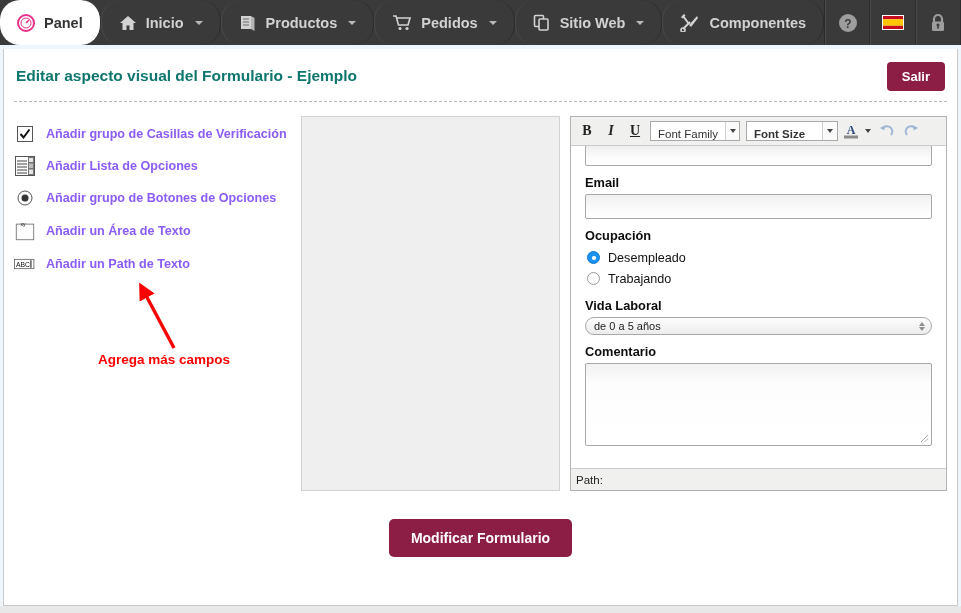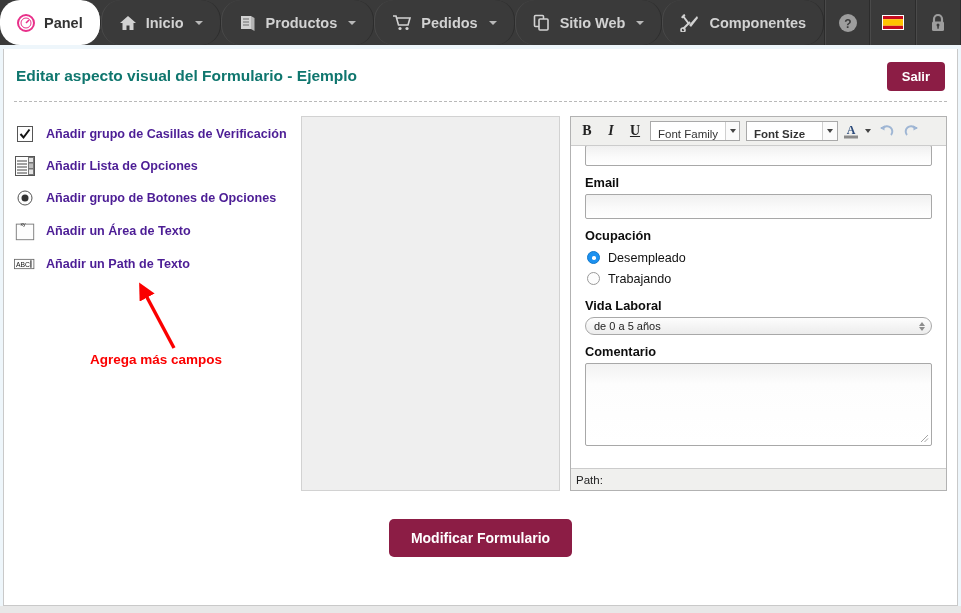--- a/index.html
+++ b/index.html
@@ -114,29 +114,29 @@
   .side-item {
     display: flex;
     align-items: center;
     gap: 10px;
     height: 32px;
     cursor: pointer;
   }
   .side-label {
     font-size: 12.6px;
     font-weight: bold;
-    color: #4c1d95;
+    color: #8b5cf6;
     white-space: nowrap;
   }
   .side-ico { width: 22px; display: flex; align-items: center; justify-content: center; flex: 0 0 22px;}
 
   .annot-wrap { position: relative; height: 120px; }
   .annot-text {
     position: absolute;
-    left: 76px; top: 72px;
+    left: 84px; top: 72px;
     color: #fb0000;
     font-size: 13.5px;
     font-weight: bold;
     white-space: nowrap;
   }
 
   
   .drop-panel {
     width: 259px;
     flex: 0 0 259px;

